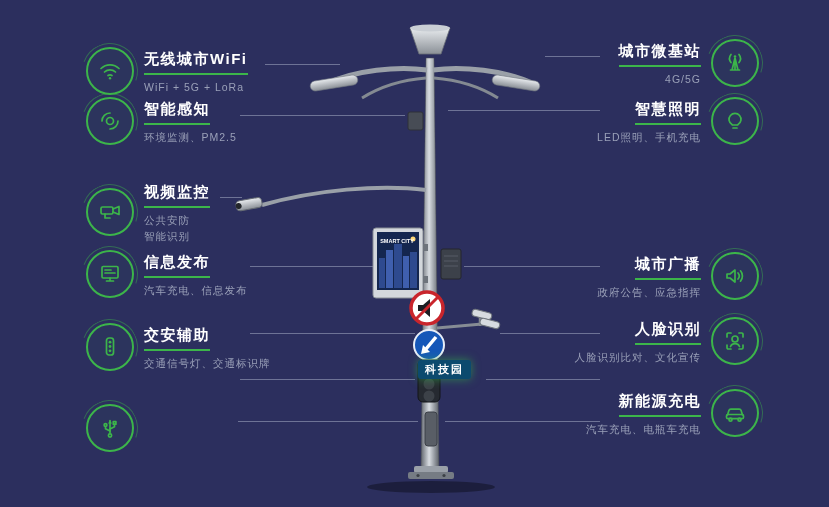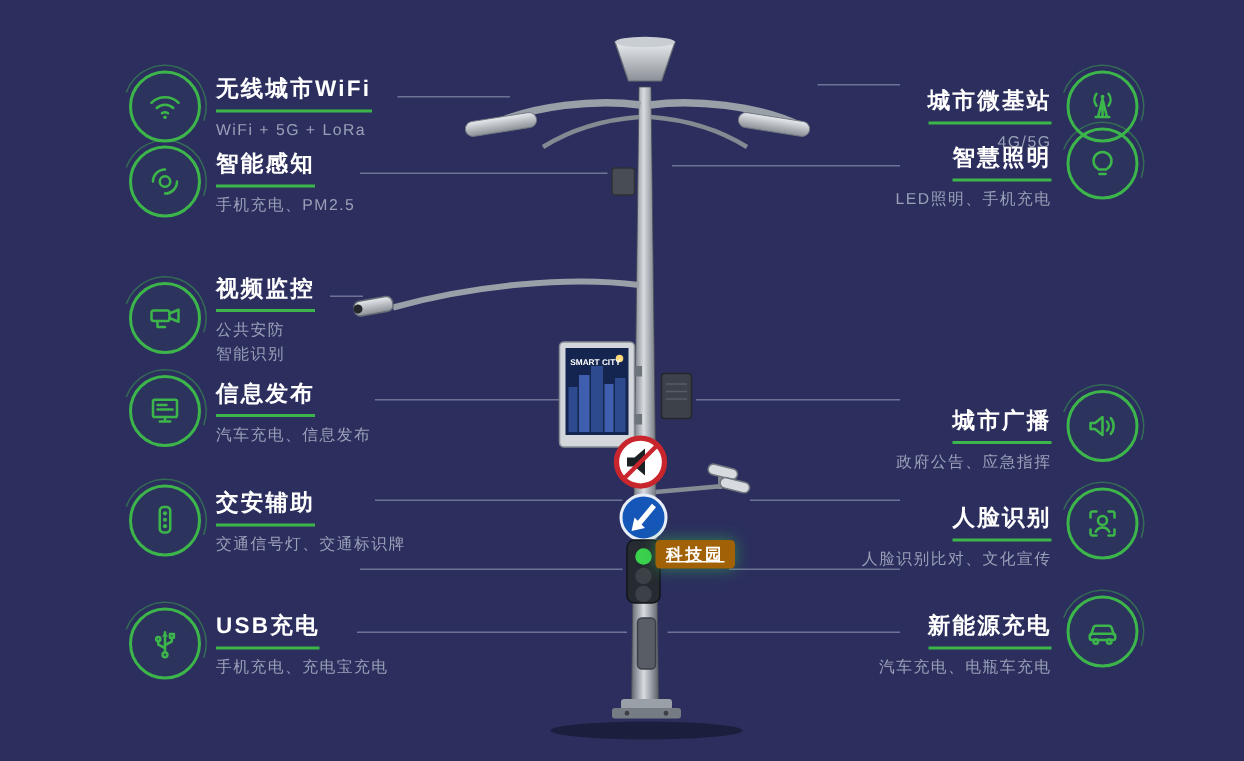--- a/index.html
+++ b/index.html
@@ -7,37 +7,37 @@
   .canvas{position:relative;width:829px;height:507px;overflow:hidden;background:var(--bg);
           font-family:"Liberation Sans", sans-serif;}
   
   .cline{position:absolute;height:1px;background:var(--line);z-index:1;}
   
   .pole-svg{position:absolute;left:230px;top:8px;width:340px;height:492px;z-index:2;}
   
   .feat{position:absolute;display:flex;align-items:center;gap:10px;z-index:3;}
   .feat.left{left:86px;}
   .feat.right{right:70px;flex-direction:row-reverse;}
-  .feat.right .feat-text{text-align:right;margin-top:16px;}
+  .feat.right .feat-text{text-align:right;}
   .icon-wrap{width:44px;height:44px;border-radius:50%;border:2px solid var(--g);
              display:flex;align-items:center;justify-content:center;position:relative;
              flex:0 0 auto;margin-top:-4px;background:rgba(60,181,74,.04);}
   .icon-wrap::before{content:"";position:absolute;inset:-6px;border:1.5px solid rgba(60,181,74,.45);
              border-radius:50%;border-left-color:transparent;border-bottom-color:transparent;
              transform:rotate(-25deg);}
   .icon-wrap svg{width:24px;height:24px;stroke:var(--g);fill:none;stroke-width:1.7;
              stroke-linecap:round;stroke-linejoin:round;}
   .feat-title{display:inline-block;color:#ffffff;font-weight:bold;font-size:15px;
              letter-spacing:1.5px;border-bottom:2px solid var(--g);padding-bottom:4px;}
   .feat-sub{color:var(--sub);font-size:10.5px;margin-top:5px;letter-spacing:1px;
              white-space:pre-line;line-height:1.5;}
   
-  .badge{position:absolute;left:437px;top:360px;background:#a16207;color:#fff;font-size:11px;
+  .badge{position:absolute;left:418px;top:360px;background:#0c4a6e;color:#fff;font-size:11px;
          font-weight:bold;padding:2px 7px;border-radius:3px;z-index:4;letter-spacing:2px;
-         box-shadow:0 0 10px rgba(47,174,73,.65);text-decoration:underline;}
+         box-shadow:0 0 10px rgba(47,174,73,.65);}
 </style>
 </head>
 <body>
 
 <div class="canvas">
 
   <div class="cline" style="top:64px;left:265px;width:75px"></div>
   <div class="cline" style="top:115px;left:240px;width:165px"></div>
   <div class="cline" style="top:197px;left:220px;width:22px"></div>
   <div class="cline" style="top:266px;left:250px;width:123px"></div>
@@ -159,21 +159,21 @@
   <div class="feat left" style="top:100px">
     <div class="icon-wrap">
       <svg viewBox="0 0 24 24">
           <circle cx="12" cy="12" r="3.5"></circle>
           <path d="M4 12a8 8 0 0 1 8-8"></path>
           <path d="M20 12a8 8 0 0 1-8 8"></path>
         </svg>
     </div>
     <div class="feat-text">
       <div class="feat-title">智能感知</div>
-      <div class="feat-sub">手机充电、PM2.5</div>
+      <div class="feat-sub">环境监测、PM2.5</div>
     </div>
   </div>
 
   <div class="feat left" style="top:183px">
     <div class="icon-wrap">
       <svg viewBox="0 0 24 24">
           <rect x="3" y="7" width="12" height="7" rx="1.5"></rect>
           <path d="M15 9l6-2.5v8L15 12"></path>
           <path d="M7 14v4h5"></path>
         </svg>
@@ -220,42 +220,38 @@
       <svg viewBox="0 0 24 24">
           <path d="M12 17V4.5"></path>
           <path d="M12 4.5l-2 3h4z" fill="#3cb54a" stroke="none"></path>
           <circle cx="12" cy="19.5" r="1.6"></circle>
           <path d="M12 13l4.5-2.3V8.5"></path>
           <rect x="15.3" y="5.6" width="2.6" height="2.6"></rect>
           <path d="M12 15l-4.5-2.3V10.5"></path>
           <circle cx="7.5" cy="9" r="1.4"></circle>
         </svg>
     </div>
-    <div class="feat-text">
-      <div class="feat-title">USB充电</div>
-      <div class="feat-sub">手机充电、充电宝充电</div>
-    </div>
   </div>
 
   <div class="feat right" style="top:42px">
     <div class="icon-wrap">
       <svg viewBox="0 0 24 24">
           <circle cx="12" cy="5.5" r="1.3" fill="#3cb54a" stroke="none"></circle>
           <path d="M12 7v12M9 19l3-12 3 12M7.5 19h9"></path>
           <path d="M8 3.5a6.5 6.5 0 0 0 0 8"></path>
           <path d="M16 3.5a6.5 6.5 0 0 1 0 8"></path>
         </svg>
     </div>
     <div class="feat-text">
       <div class="feat-title">城市微基站</div>
       <div class="feat-sub">4G/5G</div>
     </div>
   </div>
 
-  <div class="feat right" style="top:80px">
+  <div class="feat right" style="top:100px">
     <div class="icon-wrap">
       <svg viewBox="0 0 24 24">
           <path d="M9 15.5a6 6 0 1 1 6 0"></path>
           <path d="M9.5 16h5M10 19h4"></path>
         </svg>
     </div>
     <div class="feat-text">
       <div class="feat-title">智慧照明</div>
       <div class="feat-sub">LED照明、手机充电</div>
     </div>

